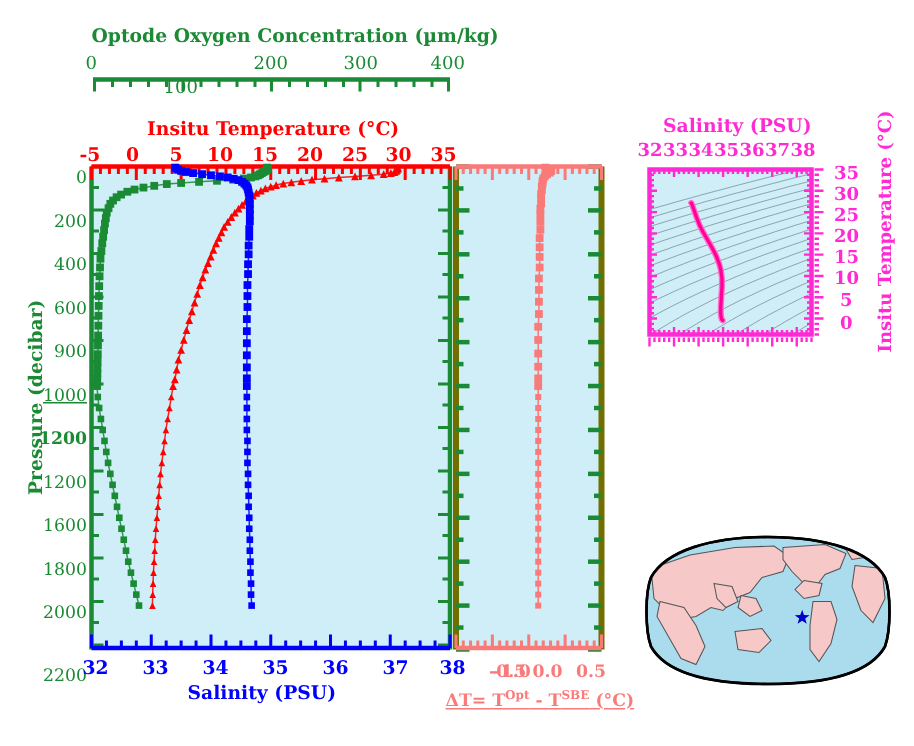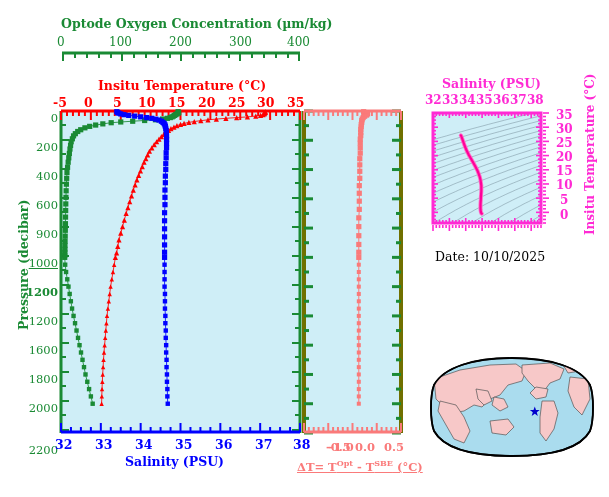--- a/index.html
+++ b/index.html
@@ -12,21 +12,21 @@
   .vert{transform-origin:0 0;}
 </style>
 </head>
 <body>
 
 <div class="abs lbl bold" style="left:61px;top:18px;font-size:12.5px;color:#1a8a34;">Optode Oxygen Concentration (µm/kg)</div>
 
 <div class="abs" style="left:61px;top:36px;">
   <div class="lbl" style="position:relative;height:14px;width:240px;font-size:12px;color:#1a8a34;">
     <span class="abs" style="left:-4px;">0</span>
-    <span class="abs" style="left:48px;">100</span>
+    <span class="abs" style="left:48px;margin-top:16px;">100</span>
     <span class="abs" style="left:108px;">200</span>
     <span class="abs" style="left:168px;">300</span>
     <span class="abs" style="left:226px;">400</span>
   </div>
   <svg width="240" height="12">
     <line x1="1" y1="3" x2="239" y2="3" stroke="#1a8a34" stroke-width="3"></line>
     <g stroke="#1a8a34" stroke-width="2">
       <line x1="2" y1="3" x2="2" y2="11"></line>
         <line x1="14" y1="3" x2="14" y2="8"></line>
       <line x1="26" y1="3" x2="26" y2="8"></line>
@@ -853,24 +853,20 @@
   <span class="abs" style="left:0px;top:42px;">20</span>
   <span class="abs" style="left:0px;top:56px;">15</span>
   <span class="abs" style="left:0px;top:70px;">10</span>
   <span class="abs" style="left:4px;top:85px;">5</span>
   <span class="abs" style="left:4px;top:100px;">0</span>
 </div>
 
 <div class="abs lbl bold" style="left:584px;top:235px;transform:rotate(-90deg);transform-origin:0 0;font-size:12px;color:#ff2ad4;">Insitu Temperature (°C)</div>
 
 <div class="abs" style="left:435px;top:250px;font-size:12.5px;color:#000000;line-height:14px;">
-  <div>
-    <span>Date:</span>
-    <span>10/10/2025</span>
-  </div>
 </div>
 
 <svg class="abs" width="165" height="105" viewBox="0 0 165 105" style="left:430px;top:355px;">
   <defs>
     <clipPath id="globe">
       <path d="M82,3 C120,3 150,12 160,30 C164,40 164,65 160,76 C150,94 120,101 82,101
                C44,101 14,94 4,76 C0,65 0,40 4,30 C14,12 44,3 82,3 Z"></path>
     </clipPath>
   </defs>
 

